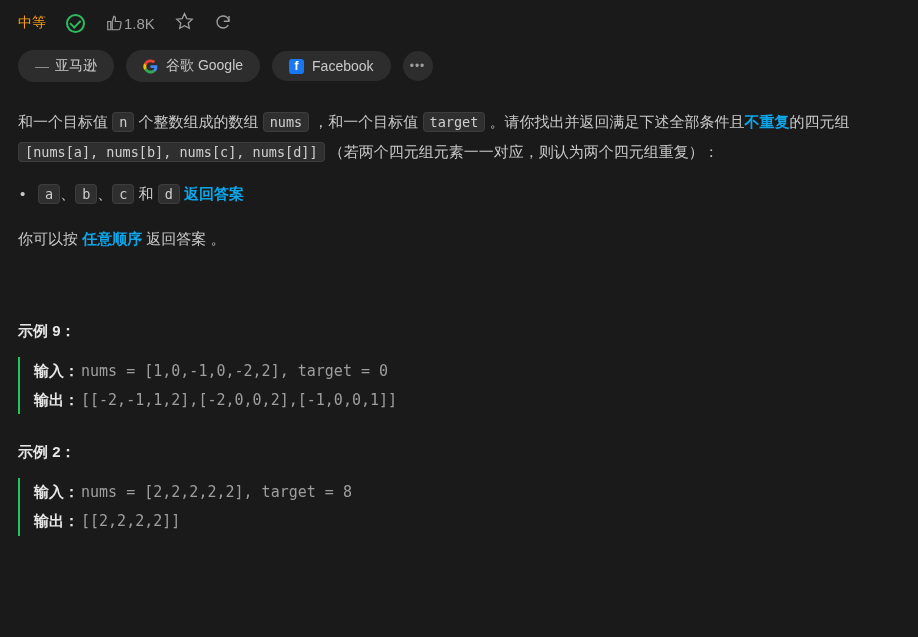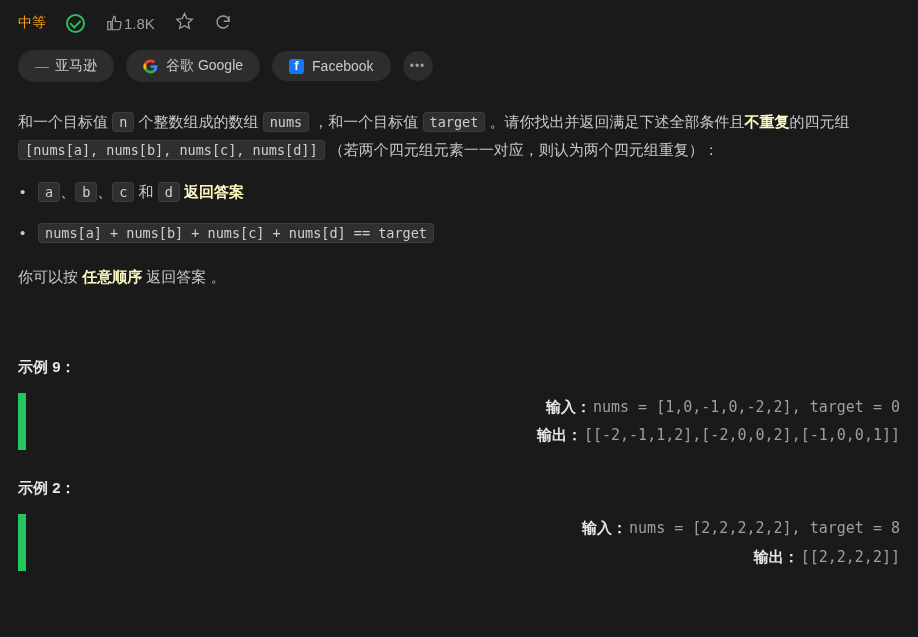--- a/index.html
+++ b/index.html
@@ -16,27 +16,27 @@
 .tags-row { display:flex; align-items:center; gap:12px; margin-bottom:26px; }
 .tag-pill { background:#2d2d2d; border-radius:18px; padding:7px 17px; color:#c9c9c9; display:flex; align-items:center; gap:8px; cursor:pointer; font-size:14px; }
 .tag-prefix { color:#8a8a8a; margin-right:-2px; }
 .g-icon { width:15px; height:15px; }
 .f-icon { width:15px; height:15px; border-radius:3px; background:#1877f2; display:flex; align-items:center; justify-content:center; color:#fff; font-weight:bold; font-size:12px; }
 .more-dots { background:#2d2d2d; width:30px; height:30px; border-radius:50%; display:flex; align-items:center; justify-content:center; color:#9e9e9e; cursor:pointer; letter-spacing:1px; font-size:12px; }
 .content { line-height:1.85; color:#c9c9c9; }
 .content p { margin:0; }
 .para-block { margin-bottom:4px; }
 .inline-code { background:#2f2f2f; border:1px solid #3d3d3d; border-radius:4px; padding:1px 6px; font-family:Consolas,Monaco,monospace; font-size:13.5px; color:#cfcfcf; }
-.bold { font-weight:700; color:#fef9c3; }
+.bold { font-weight:700; color:#0ea5e9;font-family:Liberation Mono, monospace; }
 ul.cond-list { list-style:none; margin:12px 0 16px 0; }
 ul.cond-list li { position:relative; padding-left:20px; margin:14px 0; }
 ul.cond-list li::before { content:"•"; position:absolute; left:2px; top:0; color:#c9c9c9; }
 .sep-gap { height:44px; }
 .example-title { font-weight:700; color:#e6e6e6; margin:18px 0 12px 0; }
-.example-body { border-left:8px solid #22c55e; padding-left:14px; margin-bottom:24px; font-family:Consolas,Monaco,monospace; font-size:15px; line-height:1.85;text-align:right; }
+.example-body { border-left:2px solid #22c55e; padding-left:14px; margin-bottom:24px; font-family:Consolas,Monaco,monospace; font-size:15px; line-height:1.85; }
 .example-body .label { font-weight:700; color:#e6e6e6; font-family:-apple-system,sans-serif; margin-right:2px; }
 .example-body .val { color:#9e9e9e; }
 </style>
 </head>
 <body>
 
 <div class="top-bar">
   <span class="difficulty">中等</span>
   <span class="check-icon"></span>
   <span class="like-wrap">
@@ -84,23 +84,20 @@
 <div class="content">
 
   <p class="para-block">
     <span>和一个目标值 </span><code class="inline-code">n</code><span> 个整数组成的数组 </span><code class="inline-code">nums</code><span> ，和一个目标值 </span><code class="inline-code">target</code><span> 。请你找出并返回满足下述全部条件且</span><span class="bold">不重复</span><span>的四元组 </span><code class="inline-code">[nums[a], nums[b], nums[c], nums[d]]</code><span> （若两个四元组元素一一对应，则认为两个四元组重复）：</span>
   </p>
 
   <ul class="cond-list">
     <li>
       <code class="inline-code">a</code><span>、</span><code class="inline-code">b</code><span>、</span><code class="inline-code">c</code><span> 和 </span><code class="inline-code">d</code><span> </span><span class="bold">返回答案</span>
     </li>
-    <li>
-      <code class="inline-code">nums[a] + nums[b] + nums[c] + nums[d] == target</code>
-    </li>
   </ul>
 
   <p>
     <span>你可以按 </span><span class="bold">任意顺序</span><span> 返回答案 。</span>
   </p>
 
   <div class="sep-gap"></div>
 
   <div class="example-title">示例 9：</div>
   <div class="example-body">

